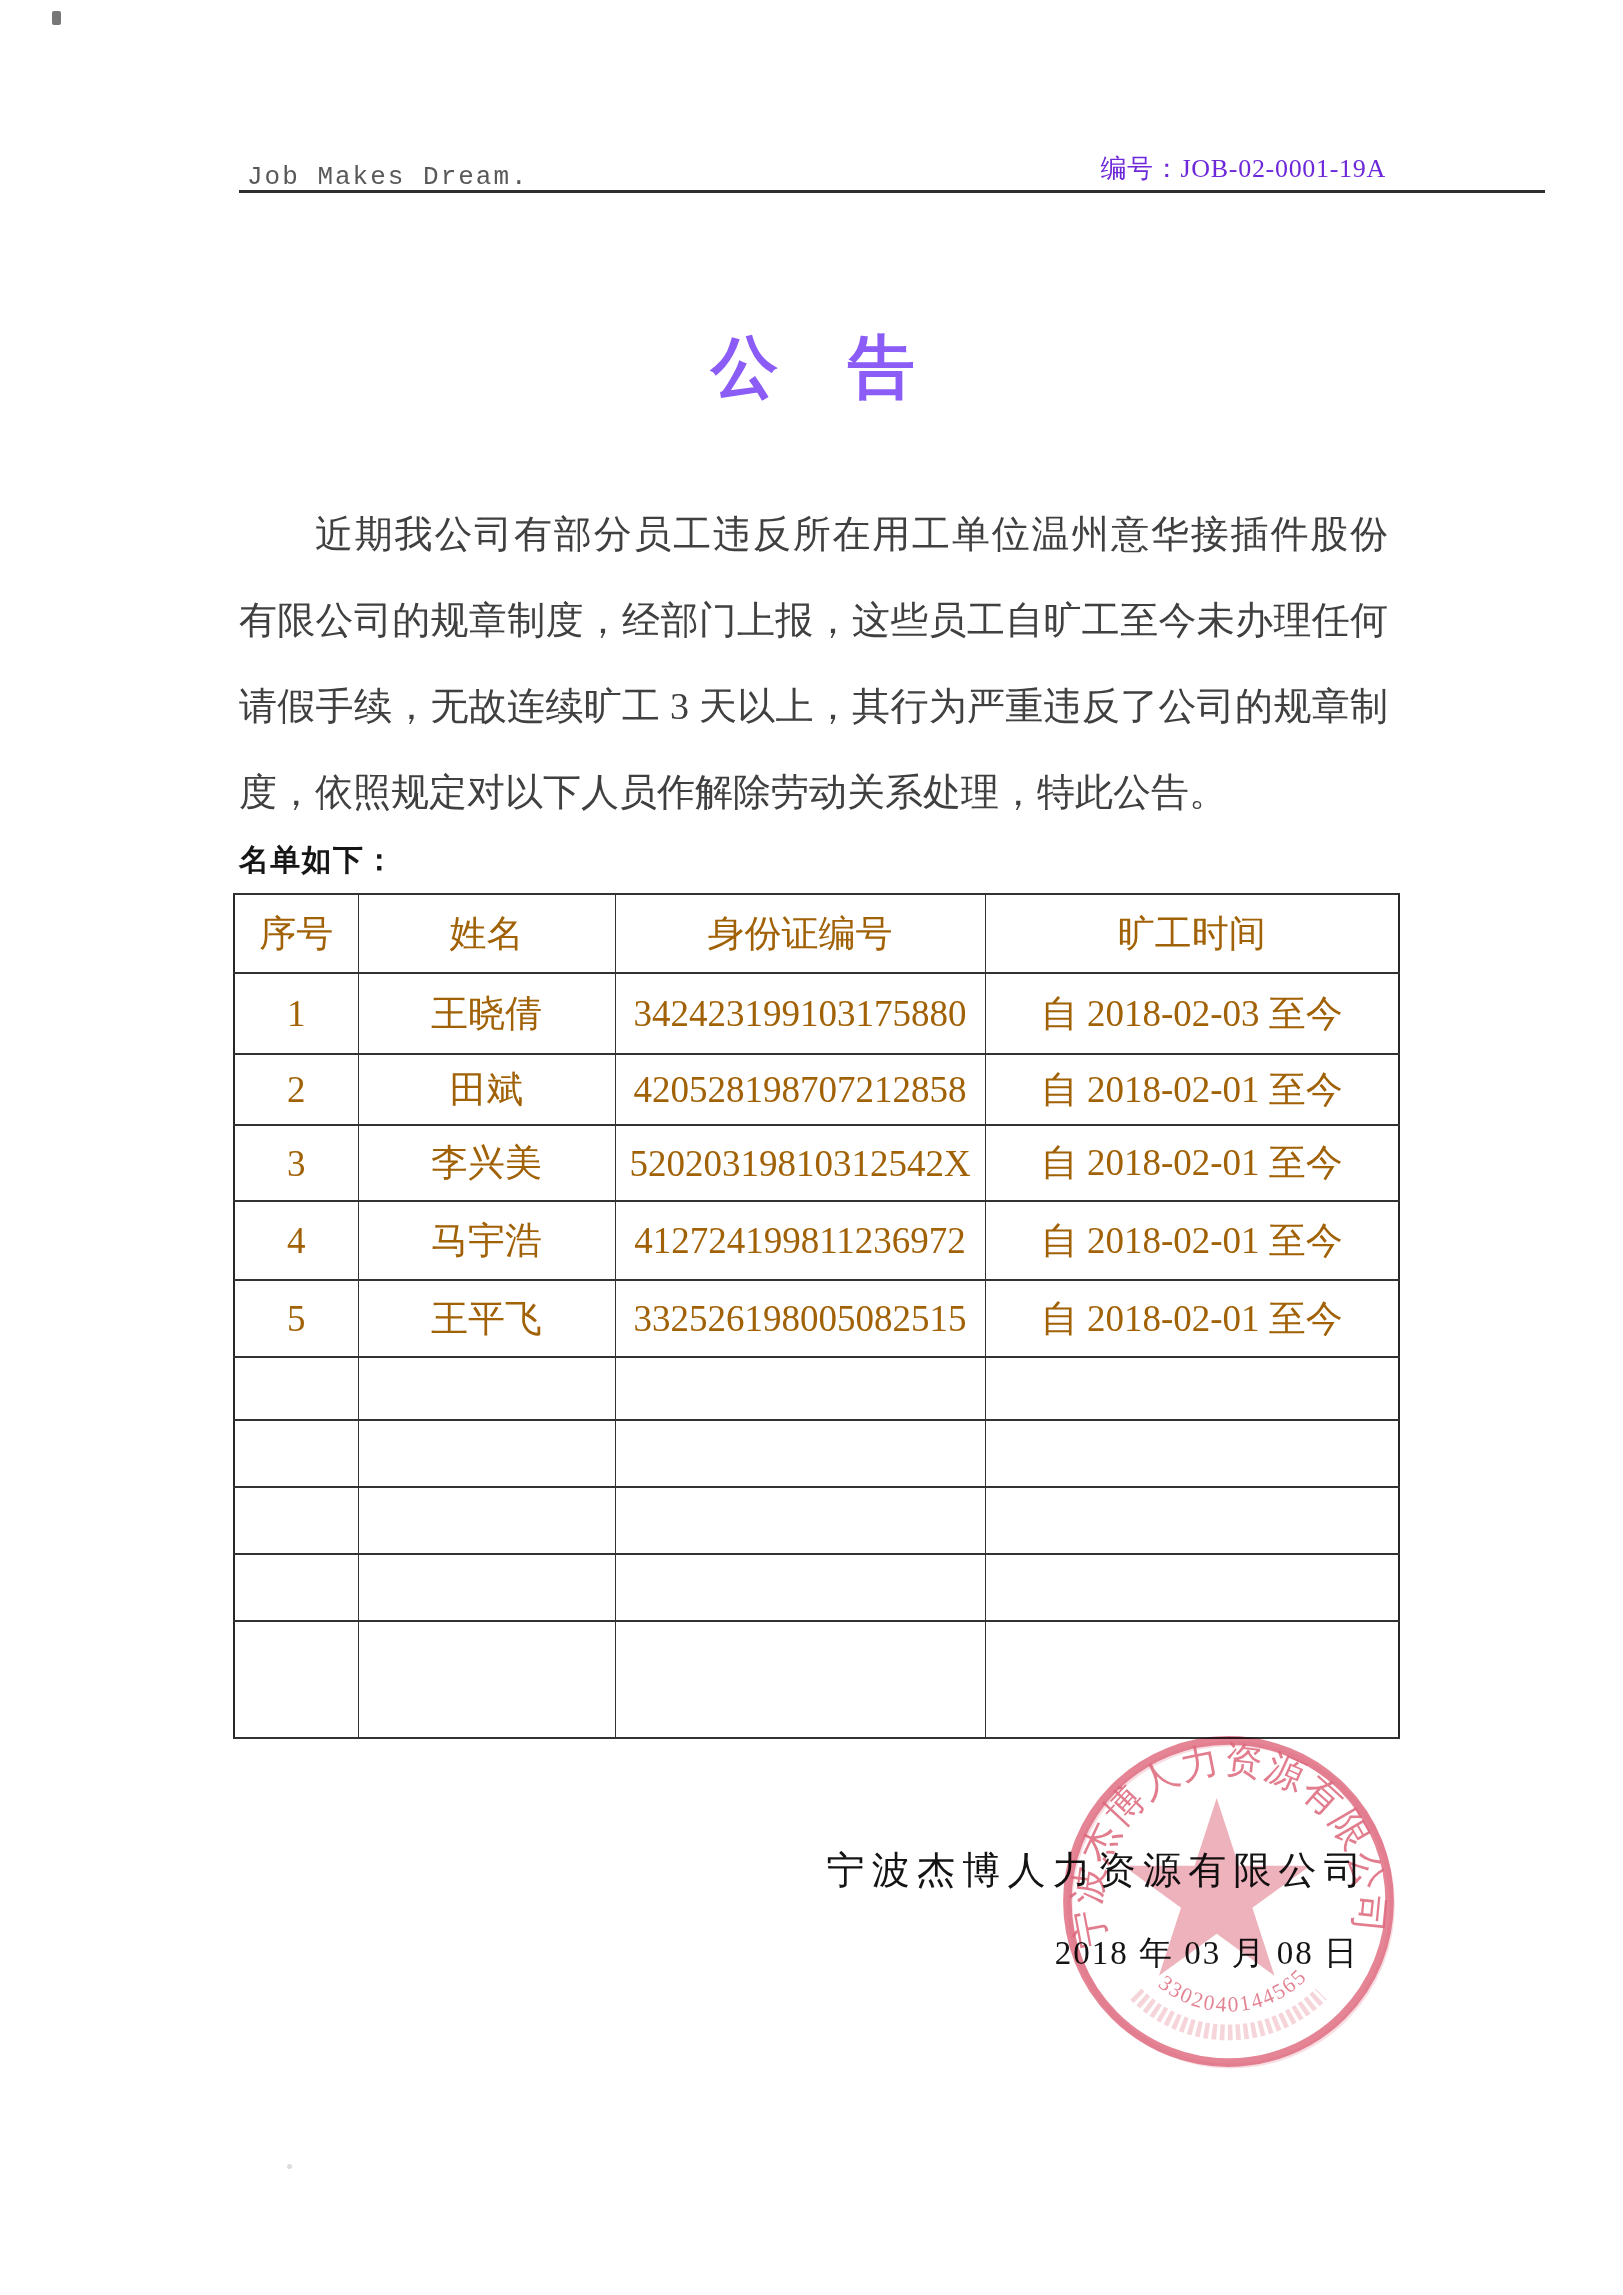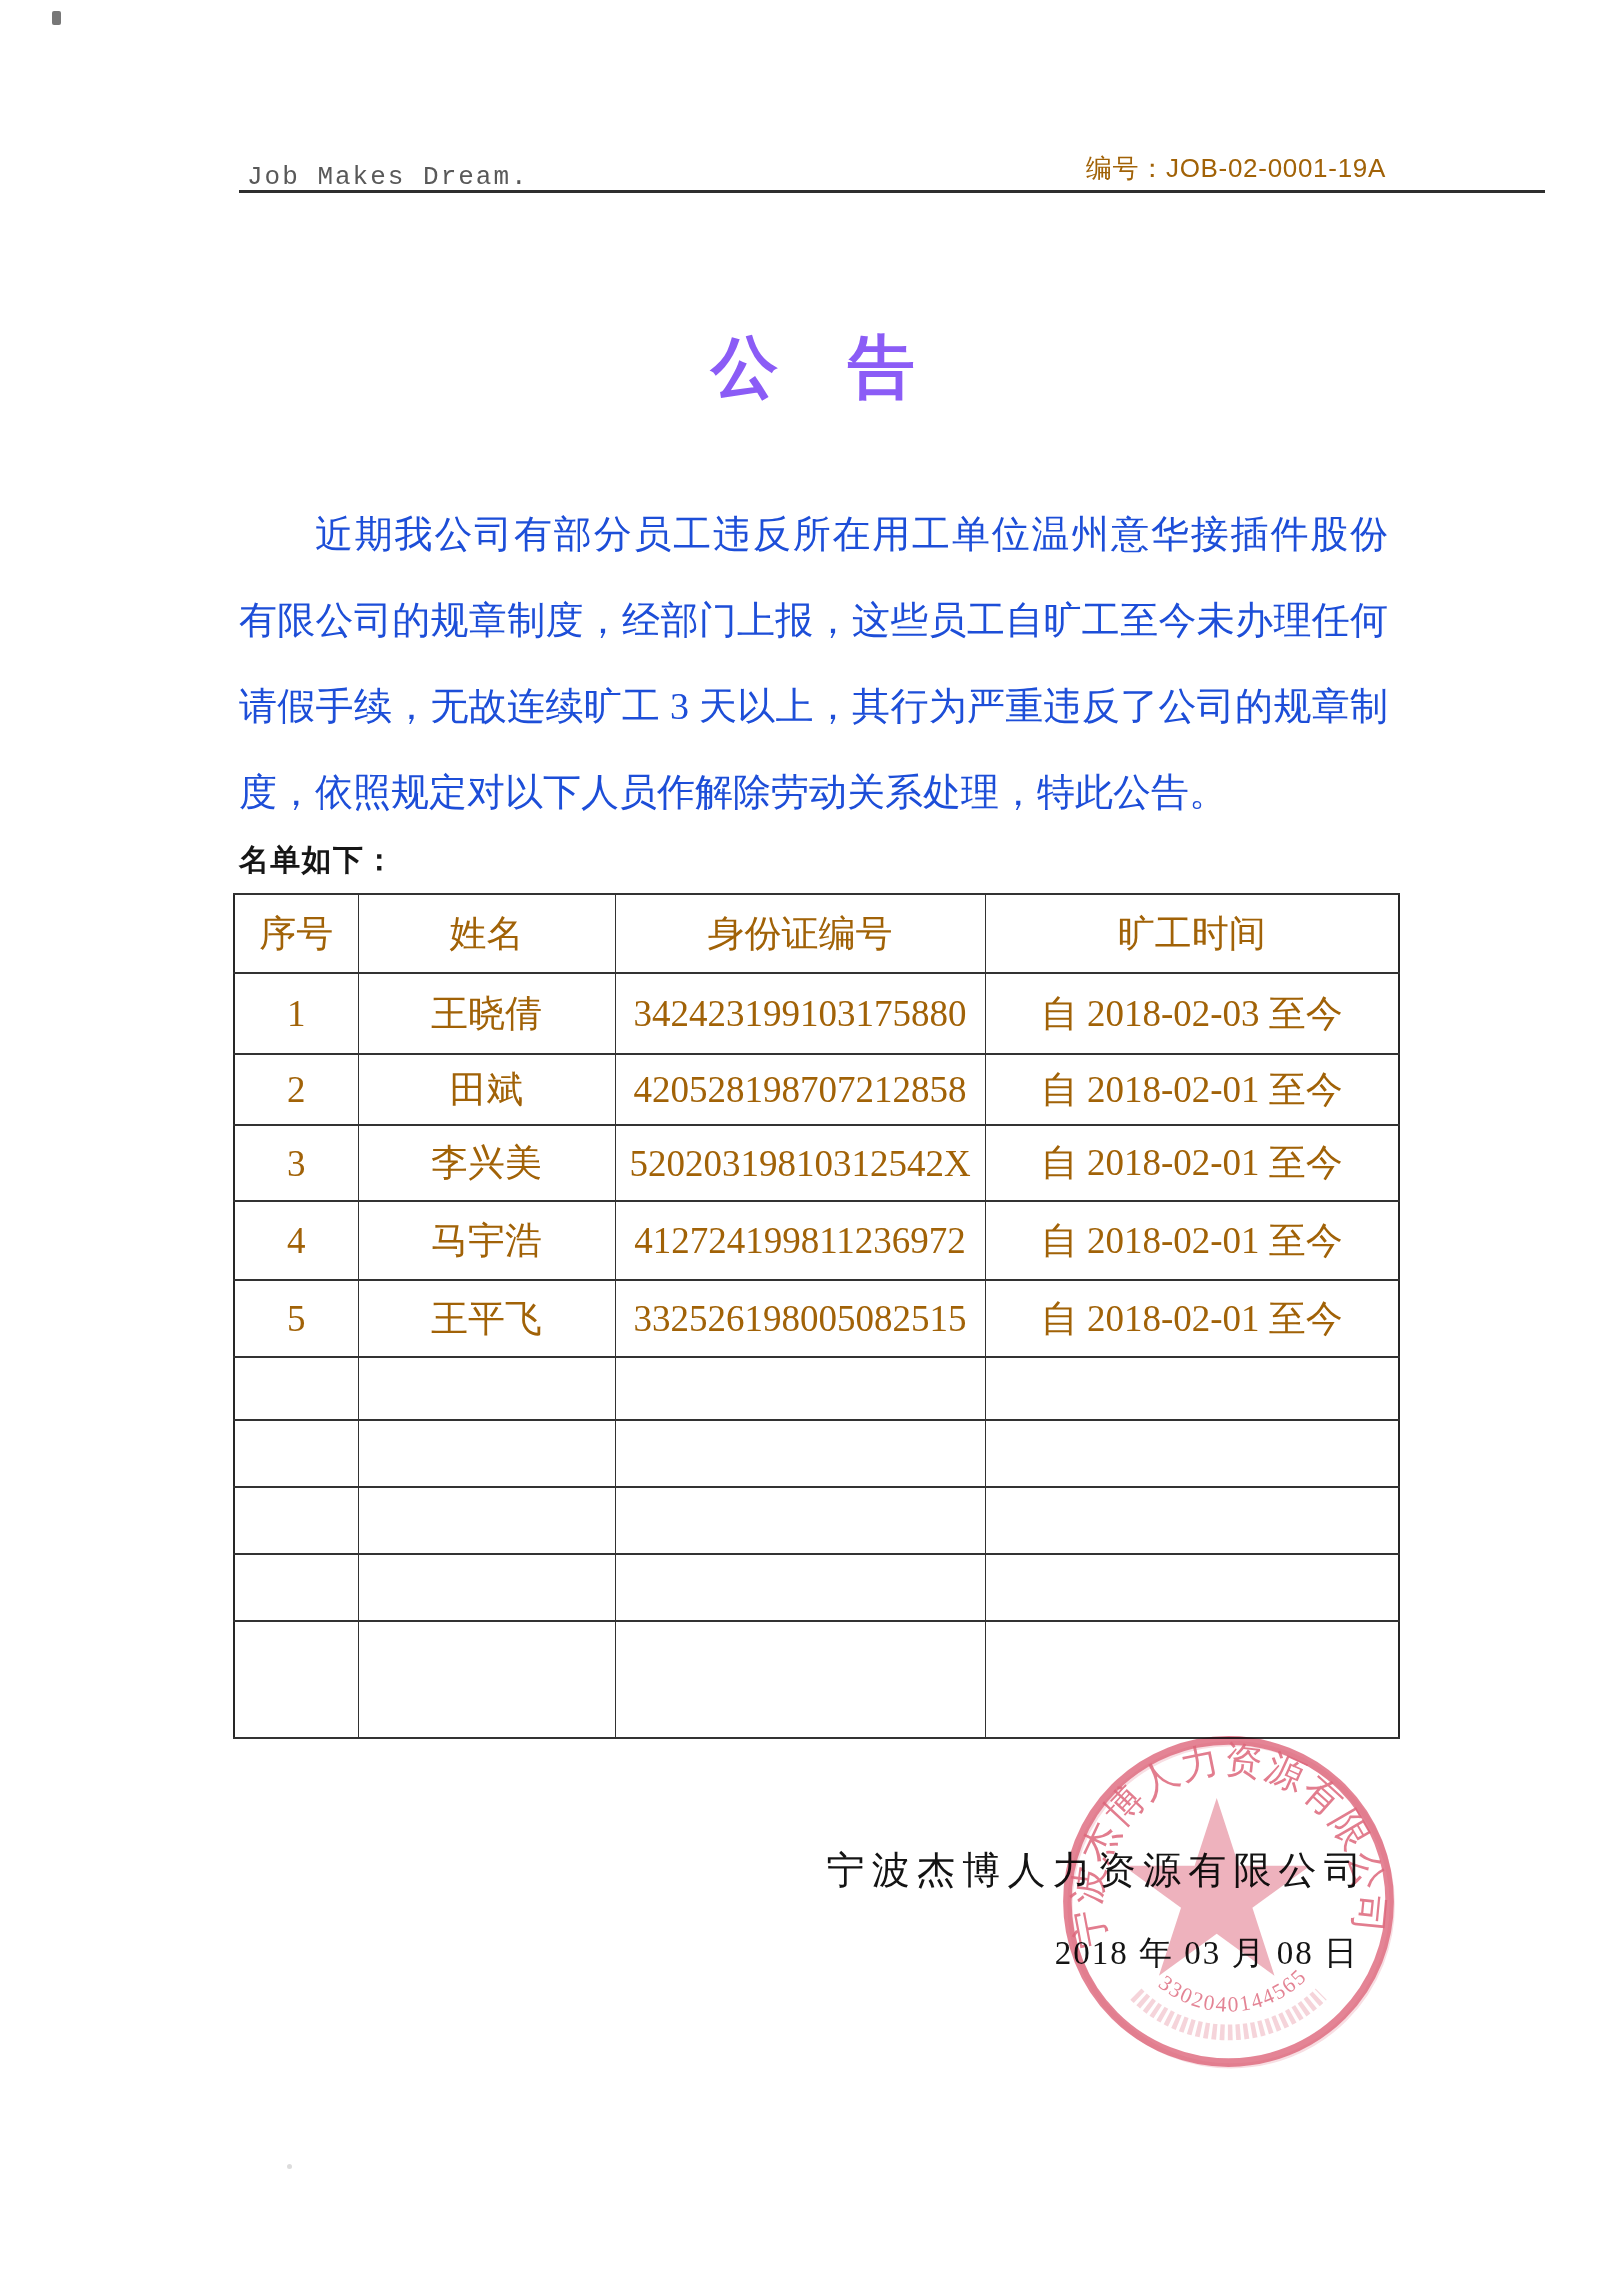--- a/index.html
+++ b/index.html
@@ -12,41 +12,41 @@
     color:#1f1f1f;
   }
   
   .hdr-slogan{
     position:absolute;left:247px;top:154px;
     font-family:"Liberation Mono","DejaVu Sans Mono",monospace;
     font-size:26px;color:#595959;letter-spacing:2px;white-space:nowrap;margin-top:8px;
   }
   .hdr-docno{
     position:absolute;right:237px;top:151px;
-    font-family:Liberation Sans, sans-serif;
-    font-size:26px;color:#a16207;letter-spacing:0.7px;white-space:nowrap;
+    font-family:Liberation Serif, serif;
+    font-size:26px;color:#6d28d9;letter-spacing:0.7px;white-space:nowrap;
   }
   .hdr-rule{
     position:absolute;left:239px;top:190px;width:1306px;height:3.3px;
     background:#2e2e2e;
   }
   .corner-mark{
     position:absolute;left:52px;top:10.5px;width:9.2px;height:14.4px;
     background:#4a4a4a;border-radius:2px;opacity:.75;
   }
   
   .doc-title{
     position:absolute;left:239px;top:322px;width:1149px;
     text-align:center;font-size:67px;font-weight:bold;color:#8b5cf6;
     letter-spacing:1.3px;white-space:nowrap;
   }
   
   .body-block{
     position:absolute;left:239px;top:491px;width:1149px;
-    font-size:38px;line-height:86px;color:#1d4ed8;
+    font-size:38px;line-height:86px;color:#404040;
   }
   .body-line{text-align:justify;text-align-last:justify;}
   .body-line.first{text-indent:76px;}
   .body-line.last{text-align-last:left;}
   .list-label{
     position:absolute;left:239px;top:840px;
     font-size:30px;font-weight:bold;color:#161616;letter-spacing:1.3px;
   }
   
   table.roster{

